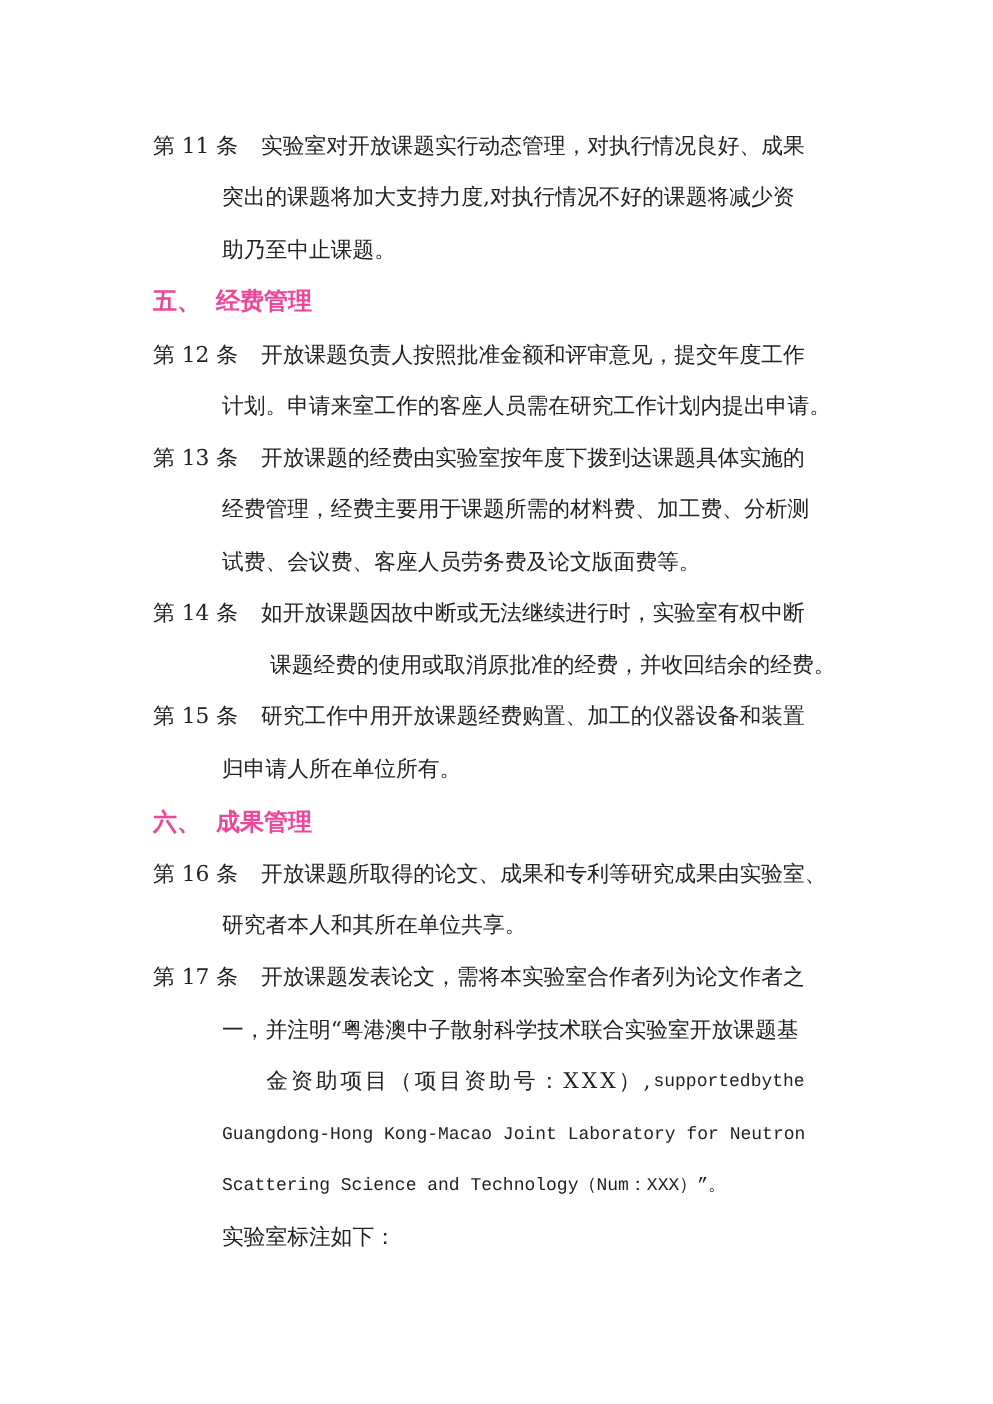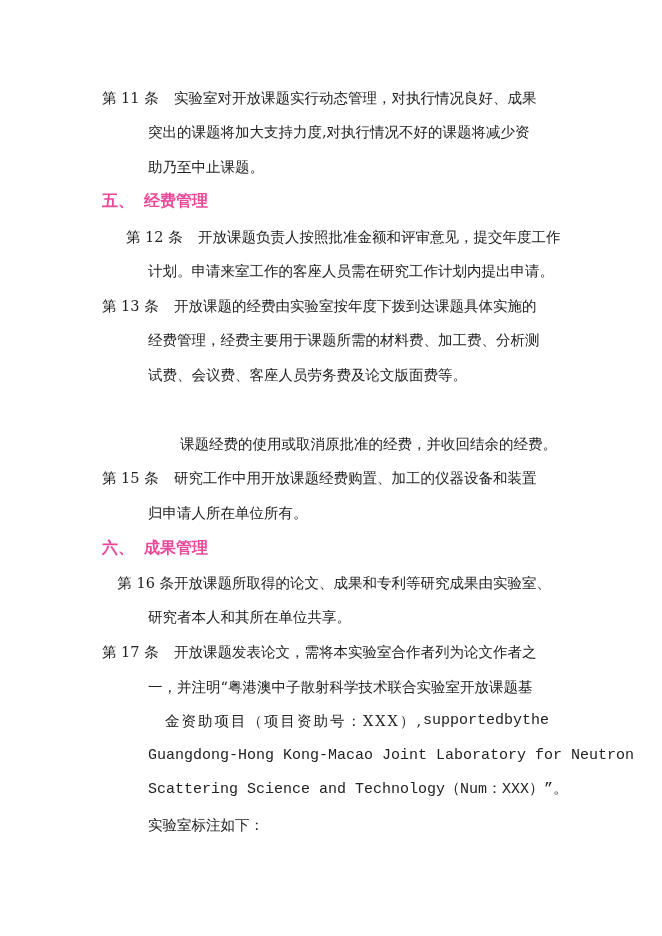--- a/index.html
+++ b/index.html
@@ -1,62 +1,65 @@
 <!DOCTYPE html>
 <html><head>
 <meta charset="utf-8">
 <style>
   html, body { margin: 0; padding: 0; background: #ffffff; }
   body { width: 662px; height: 936px; position: relative; overflow: hidden;
          font-family: "DejaVu Serif", "Liberation Serif", serif; color: #222222; }
   .page { position: absolute; left: 0; top: 0; width: 662px; height: 936px; }
   .line { position: absolute; left: 0; white-space: nowrap; font-size: 14.5px; line-height: 20px; }
   .head { font-weight: bold; font-size: 16px; color: #ec4899; }
-  .mono { font-family: "Liberation Mono", "DejaVu Sans Mono", monospace; font-size: 15px; }
+  .mono { font-family: "Liberation Mono", "DejaVu Sans Mono", monospace; font-size: 12px; }
   .just { display: flex; justify-content: center; width: 418px; }
 </style>
 </head>
 <body>
 
 <div class="page">
 
   <div class="line" style="left:102px;top:88px;">
     <span style="display:inline-block;width:72px;">第 11 条</span><span>实验室对开放课题实行动态管理，对执行情况良好、成果</span>
   </div>
   <div class="line" style="left:148px;top:122px;">突出的课题将加大支持力度,对执行情况不好的课题将减少资</div>
   <div class="line" style="left:148px;top:157px;">助乃至中止课题。</div>
 
   <div class="line head" style="left:102px;top:191px;">
     <span style="display:inline-block;width:42px;">五、</span><span>经费管理</span>
   </div>
 
   <div class="line" style="left:102px;top:227px;">
-    <span style="display:inline-block;width:72px;margin-left:24px;">第 12 条</span><span>开放课题负责人按照批准金额和评审意见，提交年度工作</span>
+    <span style="display:inline-block;width:72px;">第 12 条</span><span>开放课题负责人按照批准金额和评审意见，提交年度工作</span>
   </div>
   <div class="line" style="left:148px;top:261px;">计划。申请来室工作的客座人员需在研究工作计划内提出申请。</div>
 
   <div class="line" style="left:102px;top:296px;">
     <span style="display:inline-block;width:72px;">第 13 条</span><span>开放课题的经费由实验室按年度下拨到达课题具体实施的</span>
   </div>
   <div class="line" style="left:148px;top:330px;">经费管理，经费主要用于课题所需的材料费、加工费、分析测</div>
   <div class="line" style="left:148px;top:365px;">试费、会议费、客座人员劳务费及论文版面费等。</div>
 
+  <div class="line" style="left:102px;top:399px;">
+    <span style="display:inline-block;width:72px;">第 14 条</span><span>如开放课题因故中断或无法继续进行时，实验室有权中断</span>
+  </div>
   <div class="line" style="left:148px;top:434px;margin-left:32px;">课题经费的使用或取消原批准的经费，并收回结余的经费。</div>
 
   <div class="line" style="left:102px;top:468px;">
     <span style="display:inline-block;width:72px;">第 15 条</span><span>研究工作中用开放课题经费购置、加工的仪器设备和装置</span>
   </div>
   <div class="line" style="left:148px;top:503px;">归申请人所在单位所有。</div>
 
   <div class="line head" style="left:102px;top:538px;">
     <span style="display:inline-block;width:42px;">六、</span><span>成果管理</span>
   </div>
 
   <div class="line" style="left:102px;top:573px;">
-    <span style="display:inline-block;width:72px;text-align:right;">第 16 条</span><span>开放课题所取得的论文、成果和专利等研究成果由实验室、</span>
+    <span style="display:inline-block;width:72px;">第 16 条</span><span>开放课题所取得的论文、成果和专利等研究成果由实验室、</span>
   </div>
   <div class="line" style="left:148px;top:607px;">研究者本人和其所在单位共享。</div>
 
   <div class="line" style="left:102px;top:642px;">
     <span style="display:inline-block;width:72px;">第 17 条</span><span>开放课题发表论文，需将本实验室合作者列为论文作者之</span>
   </div>
   <div class="line" style="left:148px;top:677px;">一，并注明“粤港澳中子散射科学技术联合实验室开放课题基</div>
   <div class="line just" style="left:148px;top:711px;">
     <span style="letter-spacing:2px;">金资助项目（项目资助号：XXX）,</span>
     <span class="mono">supported</span>

